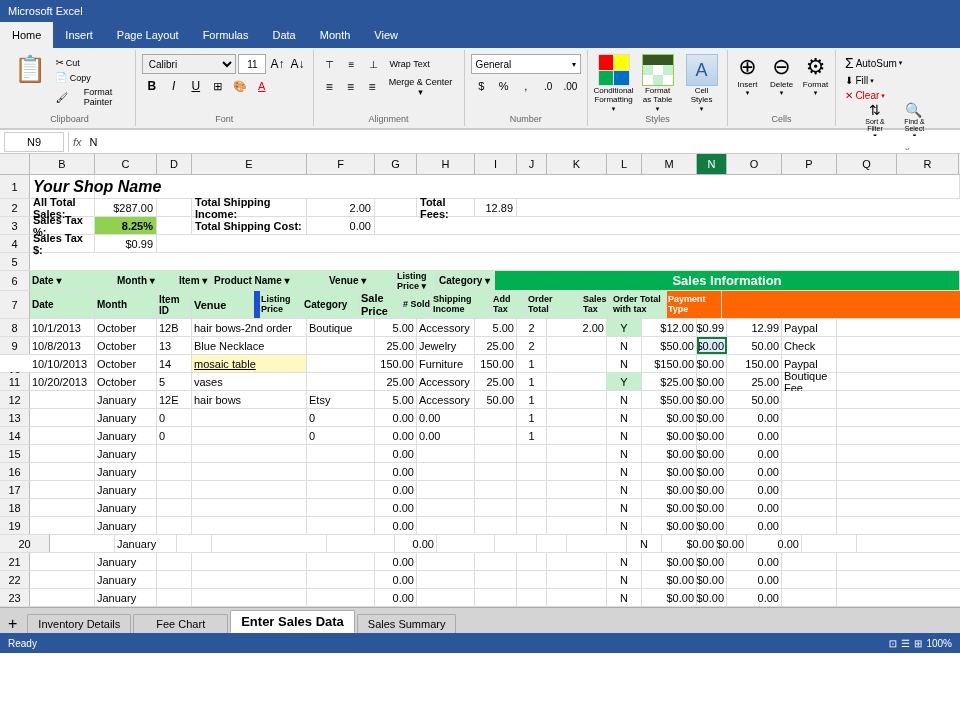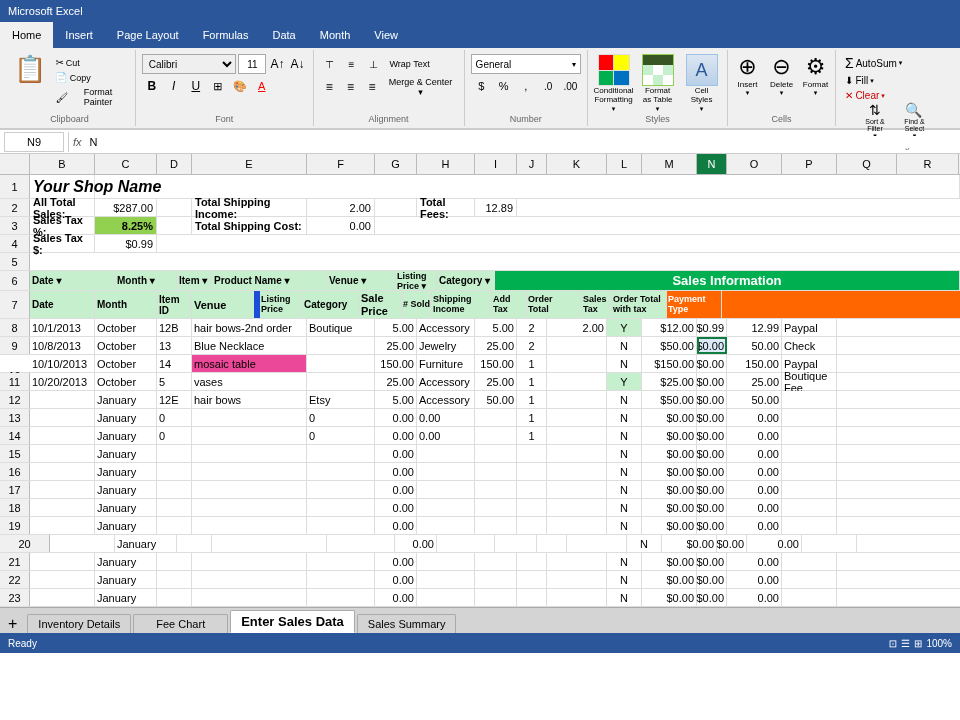--- a/index.html
+++ b/index.html
@@ -350,21 +350,21 @@
     <div style="width:30px;border-right:1px solid #ddd;font-size:11px;display:flex;align-items:center;justify-content:flex-end;padding:0 2px;background:#dce9f7;outline:2px solid #107c41;outline-offset:-2px;">$0.00</div>
     <div style="width:55px;border-right:1px solid #ddd;font-size:11px;display:flex;align-items:center;justify-content:flex-end;padding:0 2px;background:#fff;">50.00</div>
     <div style="width:55px;border-right:1px solid #ddd;font-size:11px;display:flex;align-items:center;padding:0 2px;background:#fff;">Check</div>
     <div style="flex:1;background:#fff;"></div>
   </div>
         <div style="display: flex; height: 18px; border-bottom: 1px solid rgb(221, 221, 221);">
     <div style="width:30px;min-width:30px;background:#f0f0f0;border-right:1px solid #bbb;font-size:11px;display:flex;align-items:center;justify-content:center;margin-top:21px;">10</div>
     <div style="width:65px;border-right:1px solid #ddd;font-size:11px;display:flex;align-items:center;padding:0 2px;background:#fff;">10/10/2013</div>
     <div style="width:62px;border-right:1px solid #ddd;font-size:11px;display:flex;align-items:center;padding:0 2px;background:#fff;">October</div>
     <div style="width:35px;border-right:1px solid #ddd;font-size:11px;display:flex;align-items:center;padding:0 2px;background:#fff;">14</div>
-    <div style="width:115px;border-right:1px solid #ddd;font-size:11px;display:flex;align-items:center;padding:0 2px;overflow:hidden;background:#ec4899;">mosaic table</div>
+    <div style="width:115px;border-right:1px solid #ddd;font-size:11px;display:flex;align-items:center;padding:0 2px;overflow:hidden;background:#fef9c3;text-decoration:underline;">mosaic table</div>
     <div style="width:68px;border-right:1px solid #ddd;font-size:11px;display:flex;align-items:center;padding:0 2px;background:#fff;"></div>
     <div style="width:42px;border-right:1px solid #ddd;font-size:11px;display:flex;align-items:center;justify-content:flex-end;padding:0 2px;background:#fff;">150.00</div>
     <div style="width:58px;border-right:1px solid #ddd;font-size:11px;display:flex;align-items:center;padding:0 2px;background:#fff;">Furniture</div>
     <div style="width:42px;border-right:1px solid #ddd;font-size:11px;display:flex;align-items:center;justify-content:flex-end;padding:0 2px;background:#fff;">150.00</div>
     <div style="width:30px;border-right:1px solid #ddd;font-size:11px;display:flex;align-items:center;justify-content:center;padding:0 2px;background:#fff;">1</div>
     <div style="width:60px;border-right:1px solid #ddd;font-size:11px;display:flex;align-items:center;justify-content:flex-end;padding:0 2px;background:#fff;"></div>
     <div style="width:35px;border-right:1px solid #ddd;font-size:11px;display:flex;align-items:center;justify-content:center;padding:0 2px;background:#fff;">N</div>
     <div style="width:55px;border-right:1px solid #ddd;font-size:11px;display:flex;align-items:center;justify-content:flex-end;padding:0 2px;background:#fff;">$150.00</div>
     <div style="width:30px;border-right:1px solid #ddd;font-size:11px;display:flex;align-items:center;justify-content:flex-end;padding:0 2px;background:#fff;">$0.00</div>
     <div style="width:55px;border-right:1px solid #ddd;font-size:11px;display:flex;align-items:center;justify-content:flex-end;padding:0 2px;background:#fff;">150.00</div>

